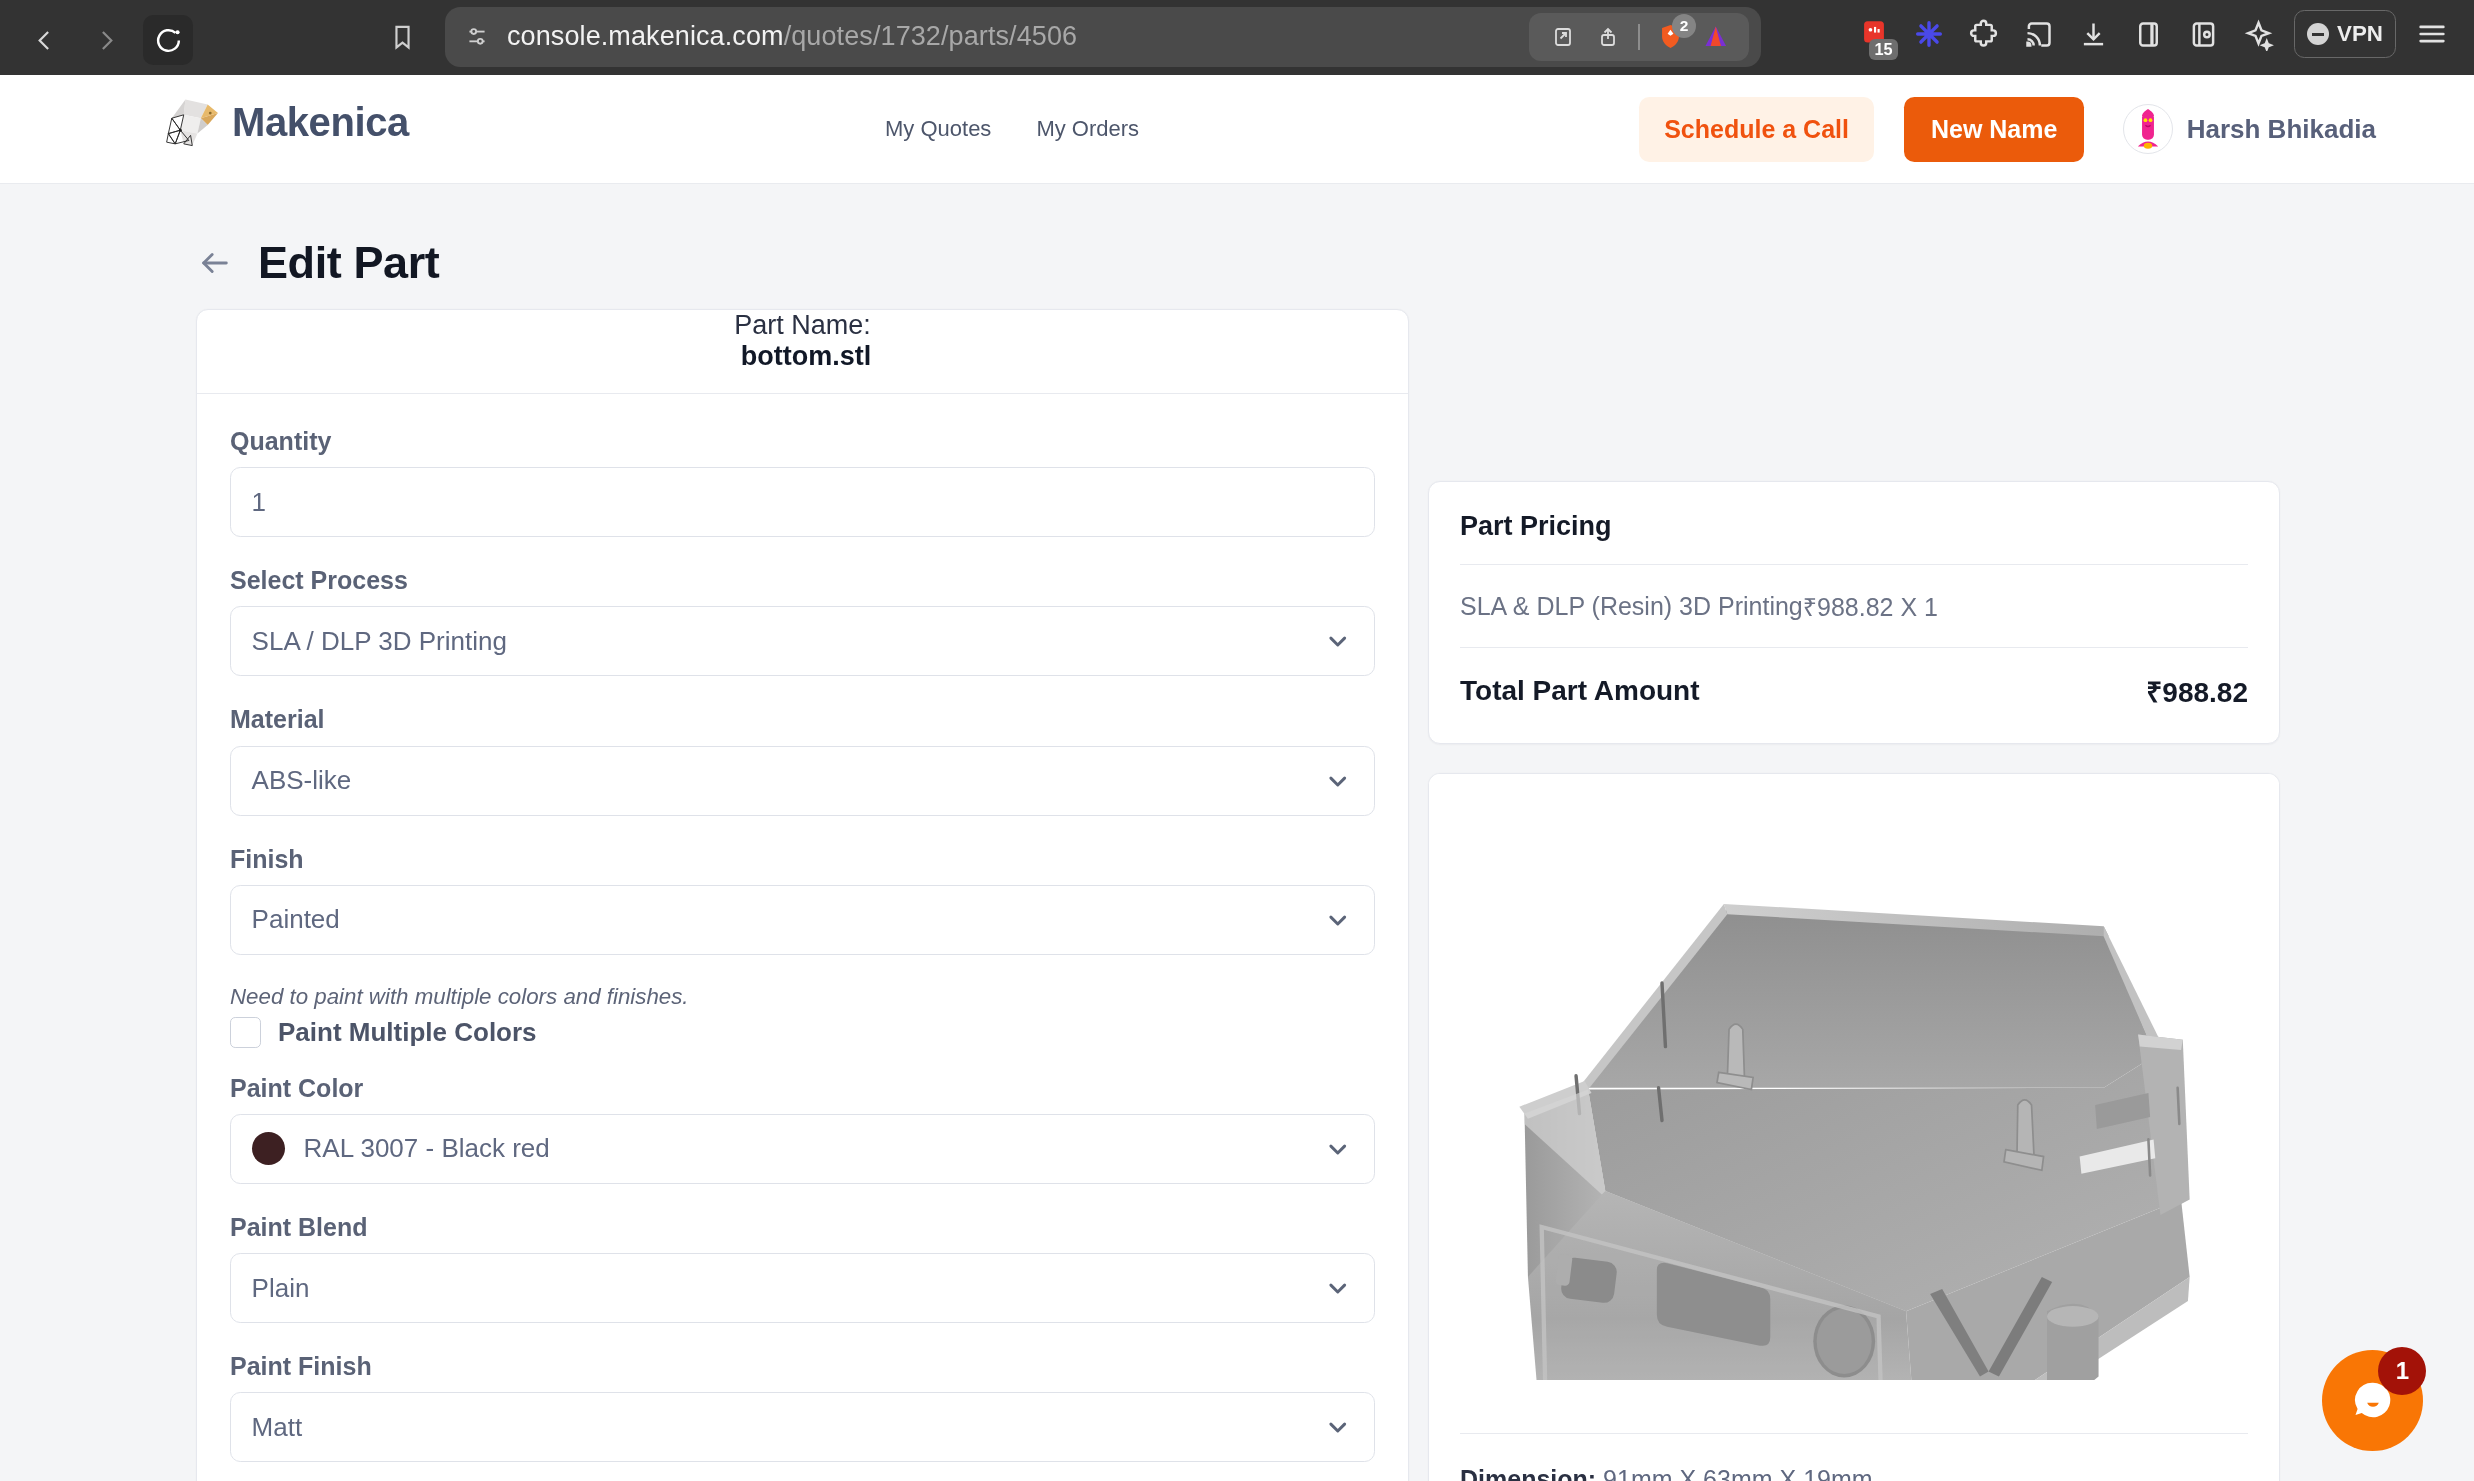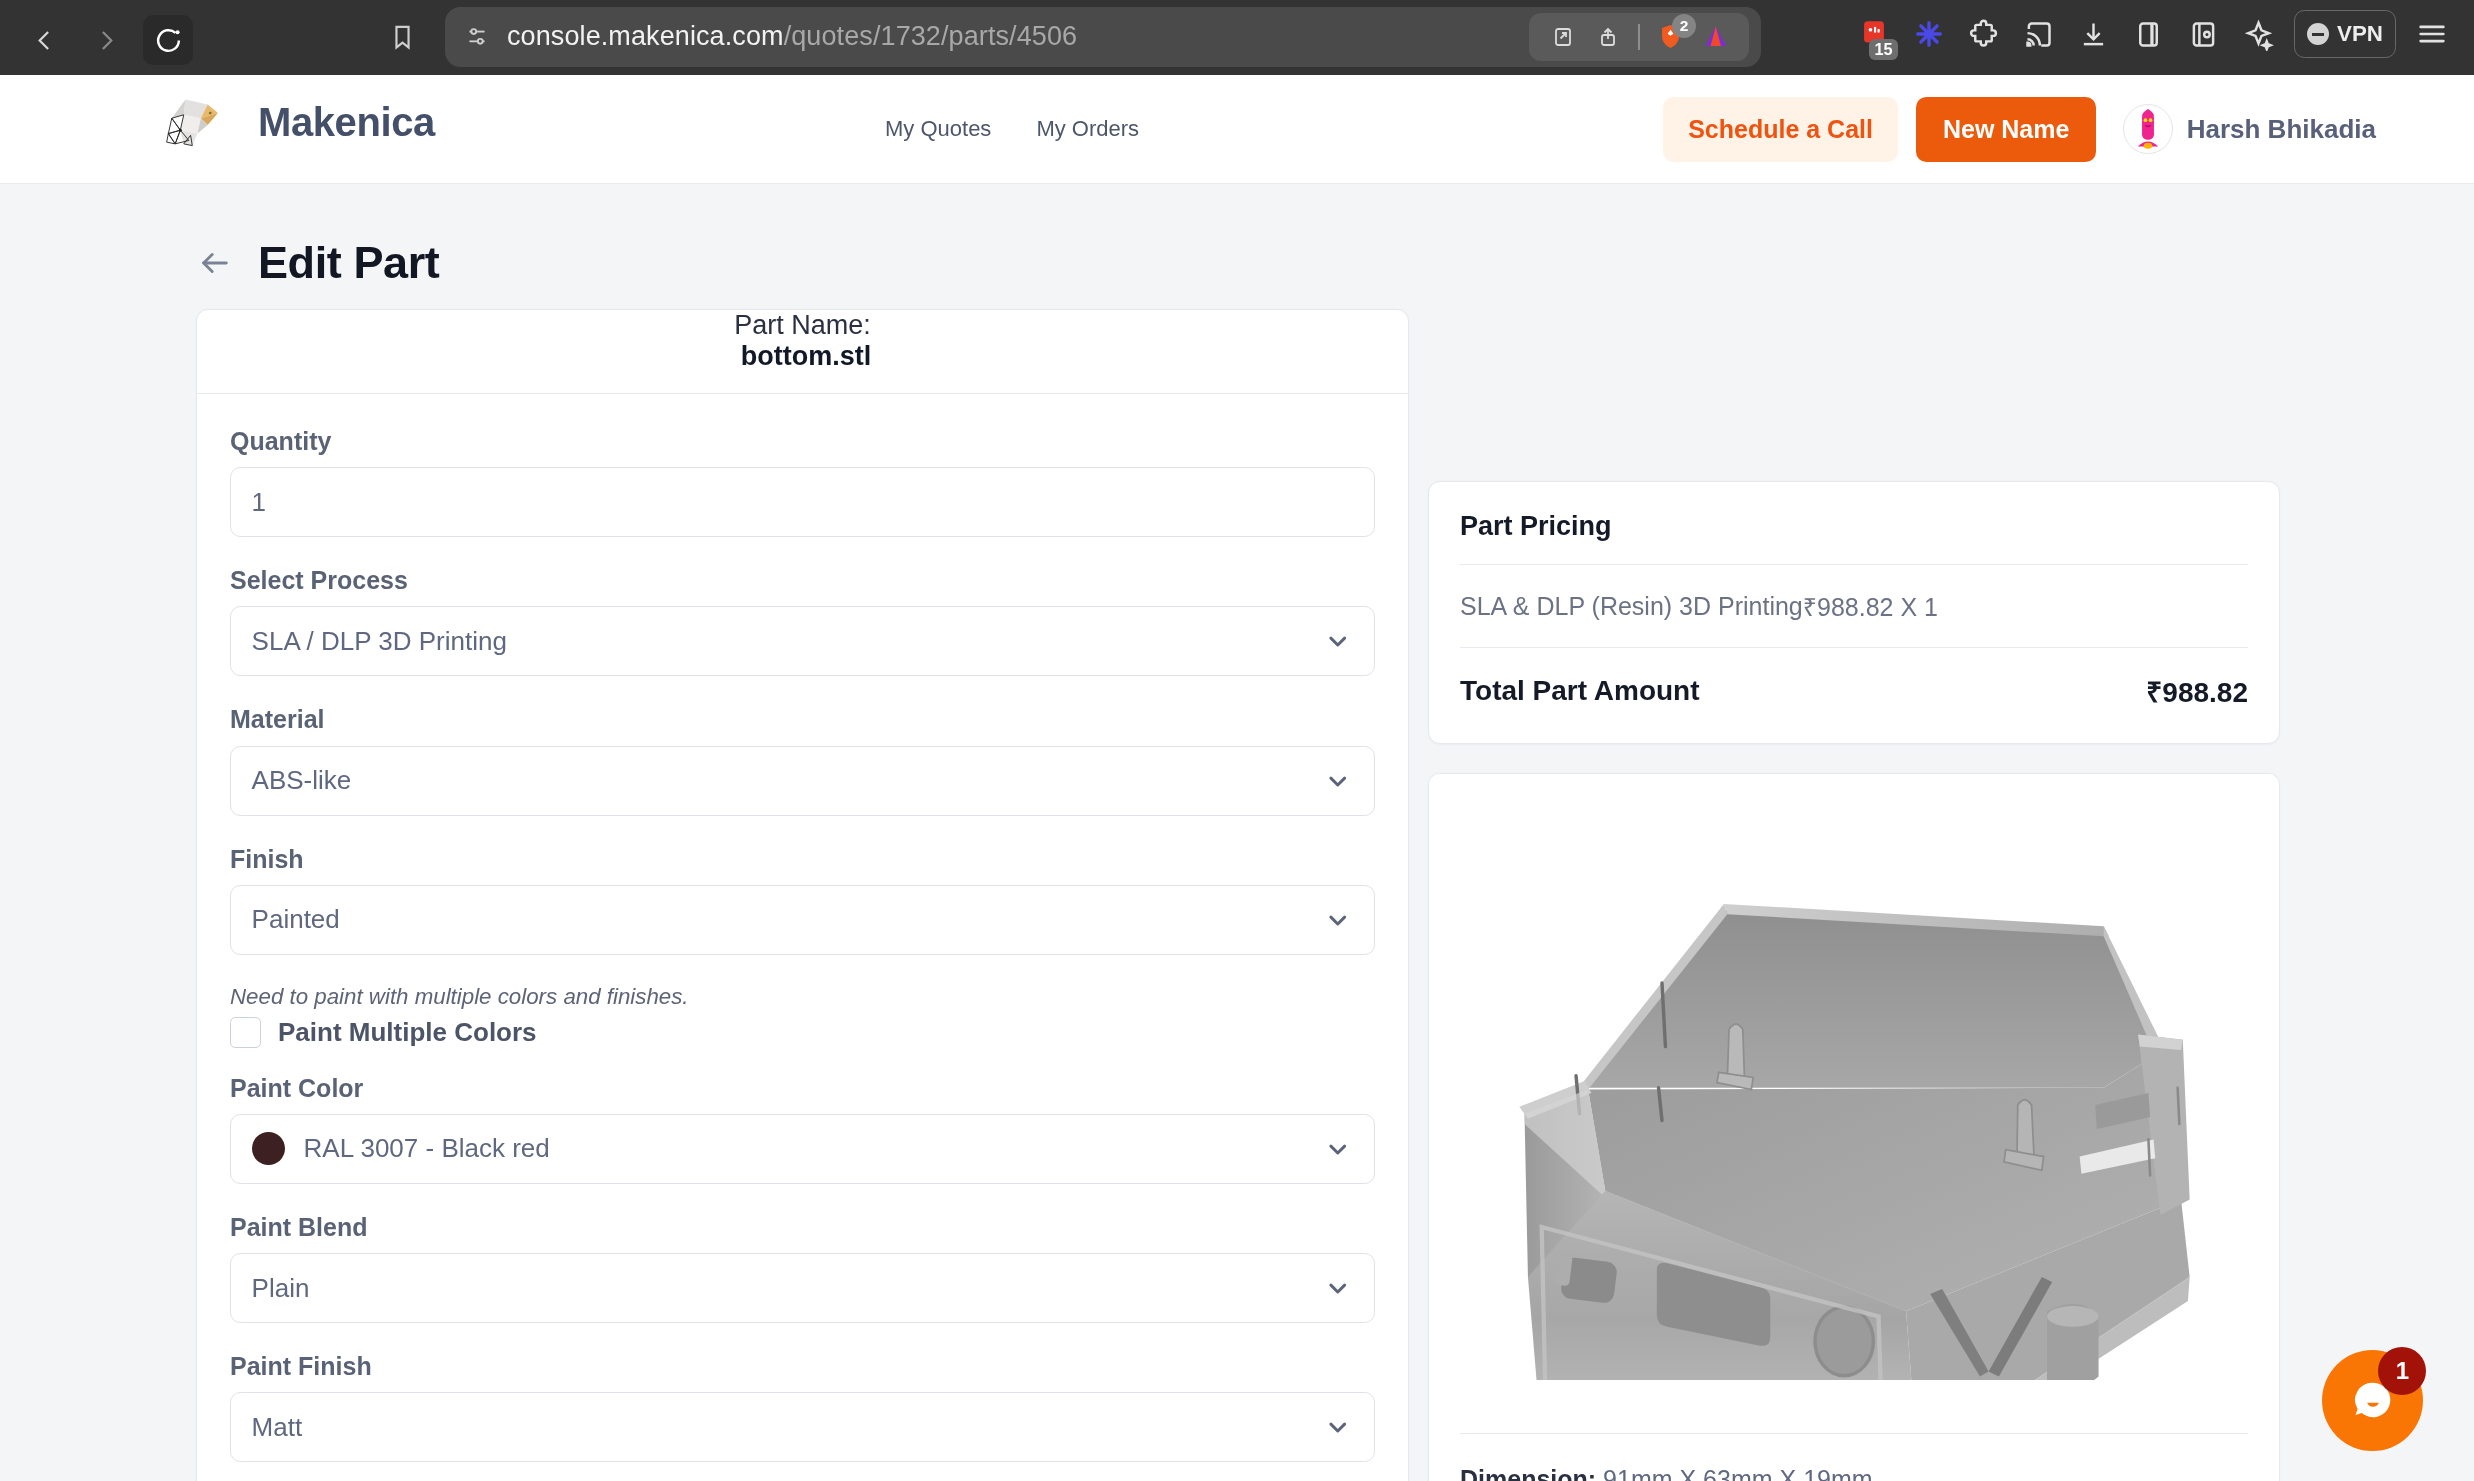--- a/index.html
+++ b/index.html
@@ -79,33 +79,33 @@
 
   
   #site-header {
     position: absolute; top: 75px; left: 0;
     width: 2475px; height: 109px;
     background: #ffffff;
     border-bottom: 0.9px solid #e9ebef;
   }
   #brand {
     position: absolute; left: 163px; top: 20.6px;
-    display: flex; align-items: center; gap: 33px;
+    display: flex; align-items: center; gap: 7px;
   }
   #brand-name { font-size: 40px; font-weight: bold; color: #44506a; letter-spacing: -0.4px; }
 
   #main-nav {
     position: absolute; left: 885px; top: 41px;
     display: flex; align-items: center; gap: 45px;
   }
   .nav-link { font-size: 22px; color: #4d566b; }
 
   #header-right {
     position: absolute; right: 99px; top: 21.5px;
-    display: flex; align-items: center; gap: 18px; margin-left: 8px;
+    display: flex; align-items: center; gap: 30px; margin-left: 8px;
   }
   #schedule-call-btn {
     background: #fff2e6; color: #f0520f;
     font-size: 25px; font-weight: bold;
     padding: 18px 25px; border-radius: 10.3px; border: none;
     white-space: nowrap;
   }
   #new-quote-btn {
     background: #eb5b0b; color: #ffffff;
     font-size: 25px; font-weight: bold;

